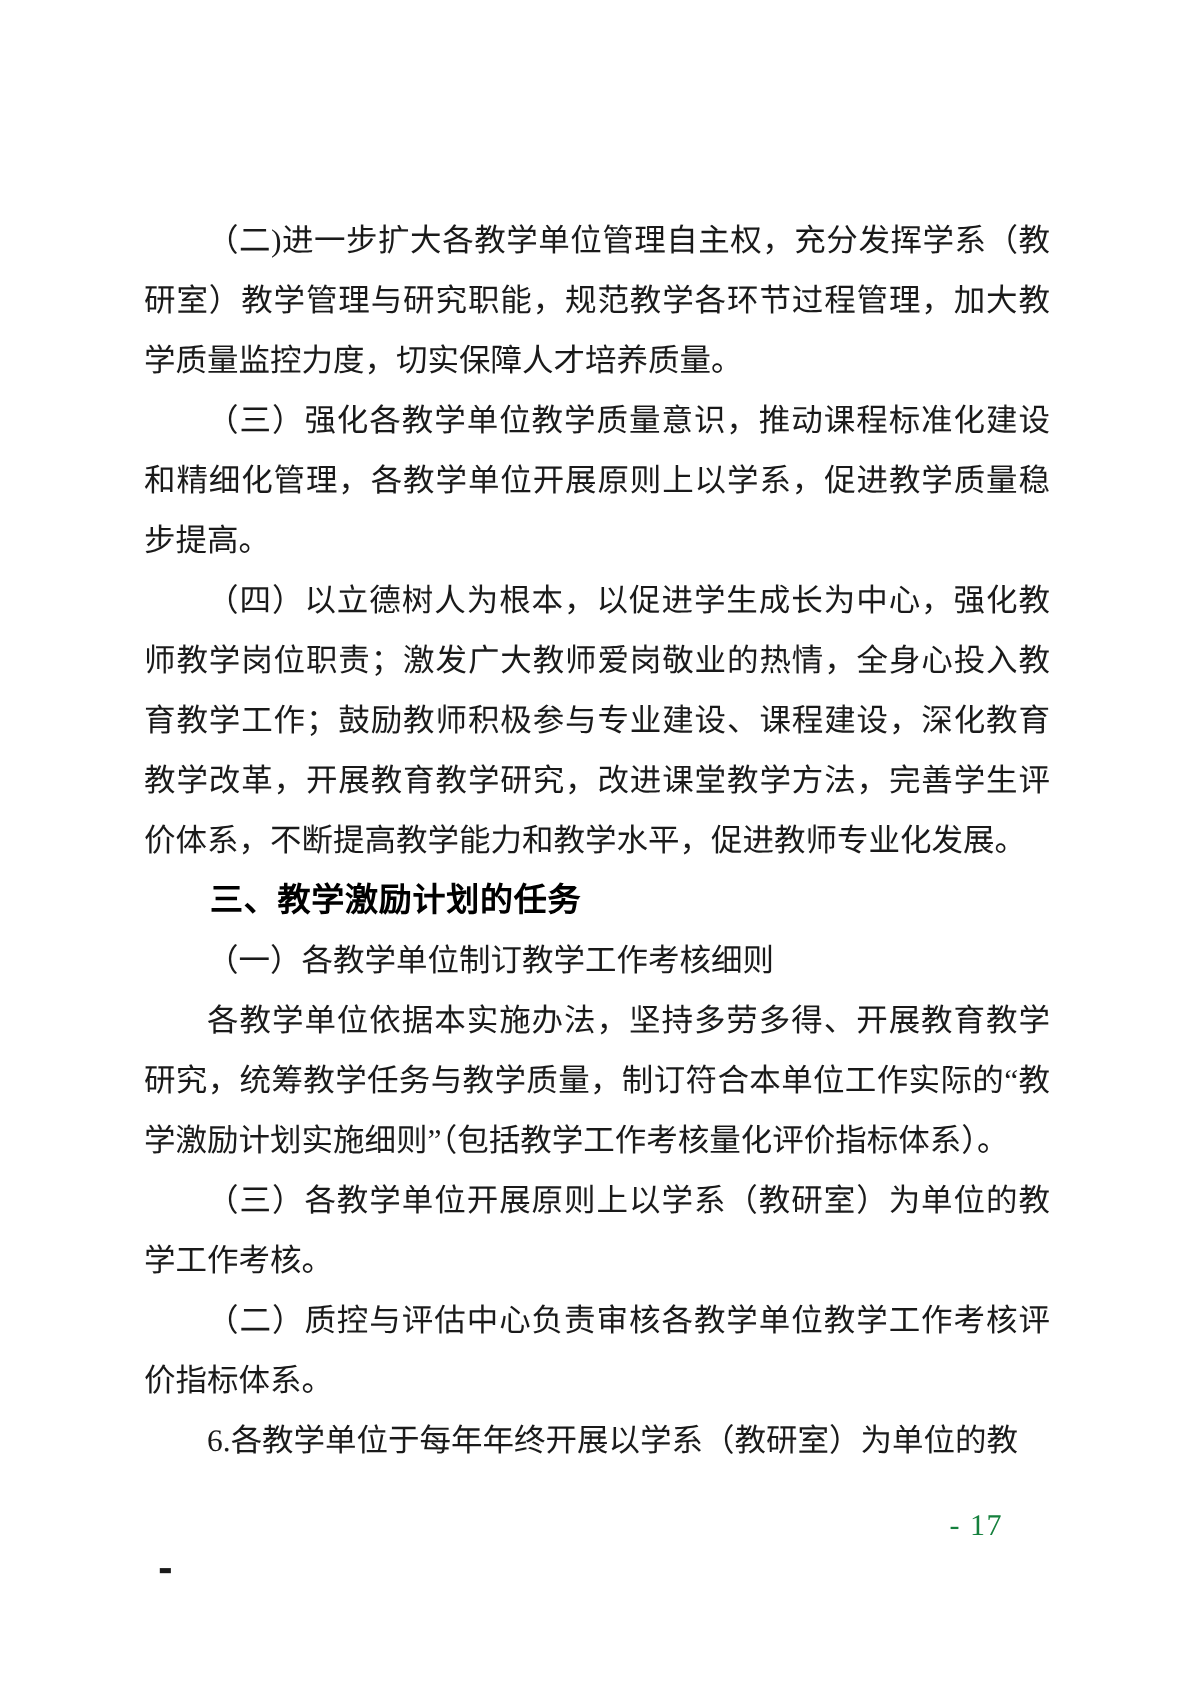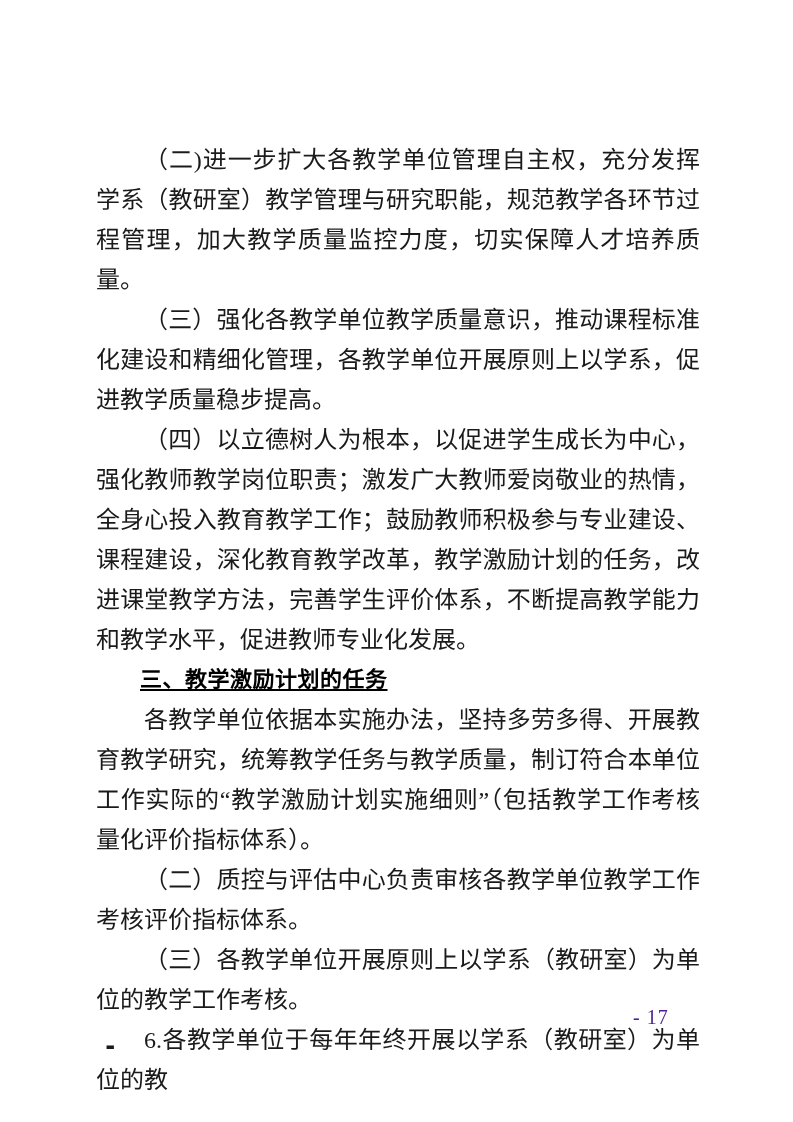--- a/index.html
+++ b/index.html
@@ -18,45 +18,44 @@
     overflow: hidden;
   }
   .text-block {
     position: absolute;
     left: 96px;
     top: 140px;
     width: 604px;
   }
   .para {
     margin: 0;
-    font-size: 24px;
+    font-size: 21px;
     line-height: 40px;
     text-align: justify;
     text-justify: inter-character;
     text-indent: 2em;
     word-break: normal;
     color: #1a1a1a;
   }
   .para.heading {
     font-family: "Liberation Sans", "DejaVu Sans", sans-serif;
     font-weight: bold;
     font-size: 22px;
     text-align: left;
     letter-spacing: 0.5px;
     color: #000000;
-    text-decoration: underline;
   }
   .page-number {
     position: absolute;
     left: 633px;
     top: 1004px;
     font-size: 20px;
     line-height: 26px;
     font-family: "Liberation Serif", "DejaVu Serif", serif;
-    color: #4c1d95;
+    color: #15803d;
     letter-spacing: 1px;
     white-space: pre;
     text-align: center;
   }
   .stray-dash {
     position: absolute;
     left: 103px;
     top: 1038px;
     font-size: 24px;
     line-height: 16px;
@@ -66,25 +65,26 @@
   }
 </style>
 </head>
 <body>
 
 <div class="page">
 
   <div class="text-block">
     <p class="para">（二)进一步扩大各教学单位管理自主权，充分发挥学系（教研室）教学管理与研究职能，规范教学各环节过程管理，加大教学质量监控力度，切实保障人才培养质量。</p>
     <p class="para">（三）强化各教学单位教学质量意识，推动课程标准化建设和精细化管理，各教学单位开展原则上以学系，促进教学质量稳步提高。</p>
-    <p class="para">（四）以立德树人为根本，以促进学生成长为中心，强化教师教学岗位职责；激发广大教师爱岗敬业的热情，全身心投入教育教学工作；鼓励教师积极参与专业建设、课程建设，深化教育教学改革，教学激励计划的任务，改进课堂教学方法，完善学生评价体系，不断提高教学能力和教学水平，促进教师专业化发展。</p>
+    <p class="para">（四）以立德树人为根本，以促进学生成长为中心，强化教师教学岗位职责；激发广大教师爱岗敬业的热情，全身心投入教育教学工作；鼓励教师积极参与专业建设、课程建设，深化教育教学改革，开展教育教学研究，改进课堂教学方法，完善学生评价体系，不断提高教学能力和教学水平，促进教师专业化发展。</p>
     <p class="para heading">三、教学激励计划的任务</p>
+    <p class="para">（一）各教学单位制订教学工作考核细则</p>
     <p class="para">各教学单位依据本实施办法，坚持多劳多得、开展教育教学研究，统筹教学任务与教学质量，制订符合本单位工作实际的“教学激励计划实施细则”（包括教学工作考核量化评价指标体系）。</p>
+    <p class="para">（三）各教学单位开展原则上以学系（教研室）为单位的教学工作考核。</p>
     <p class="para">（二）质控与评估中心负责审核各教学单位教学工作考核评价指标体系。</p>
-    <p class="para">（三）各教学单位开展原则上以学系（教研室）为单位的教学工作考核。</p>
     <p class="para">6.各教学单位于每年年终开展以学系（教研室）为单位的教</p>
   </div>
 
   <div class="page-number">- 17</div>
 
   <div class="stray-dash">-</div>
 
 </div>
 
 </body></html>

